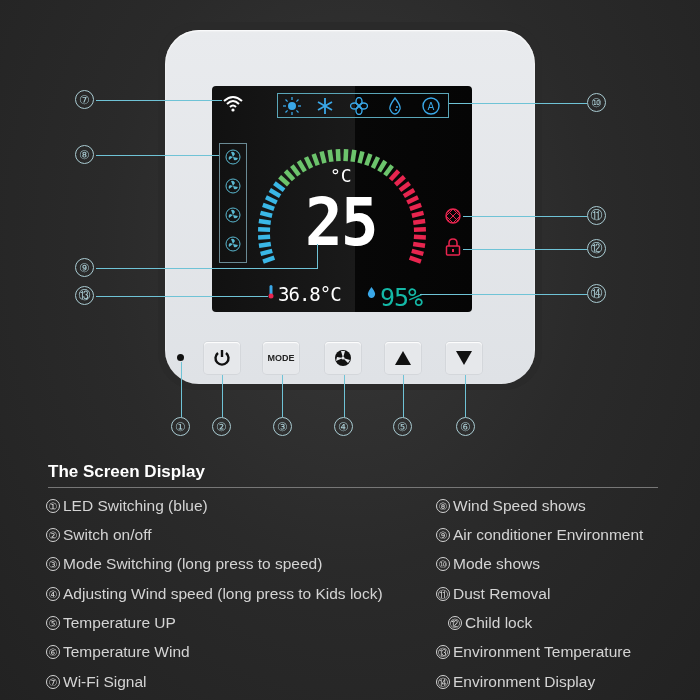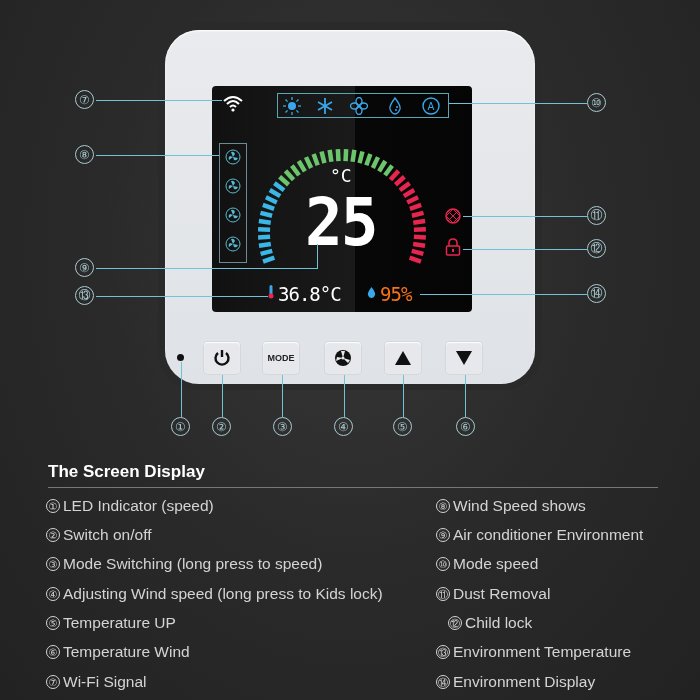--- a/index.html
+++ b/index.html
@@ -11,21 +11,21 @@
   .wifi{position:absolute;left:222px;top:94px;width:22px;height:18px;}
   .modebox{position:absolute;left:277px;top:93px;width:172px;height:25px;border:1.5px solid #5aa6b8;}
   .modebox .ic{position:absolute;top:3px;width:18px;height:18px;}
   .fanbox{position:absolute;left:219px;top:143px;width:28px;height:120px;border:1.5px solid #6a8a94;}
   .fanbox .ic{position:absolute;left:5px;width:16px;height:16px;}
   .gauge{position:absolute;left:255px;top:135px;width:175px;height:130px;}
   .degc{position:absolute;left:330px;top:165px;color:#fff;font-size:18px;font-family:"DejaVu Sans Mono",monospace;}
   .bigtemp{position:absolute;left:303px;top:190px;color:#fff;font-size:66px;line-height:66px;font-family:"DejaVu Sans Mono",monospace;font-weight:bold;letter-spacing:-2px;transform:scaleX(0.95);}
   .envtemp{position:absolute;left:278px;top:283px;color:#fff;font-size:19px;font-family:"DejaVu Sans Mono",monospace;letter-spacing:-1px;}
   .thermo{position:absolute;left:268px;top:285px;width:6px;height:14px;}
-  .hum{position:absolute;left:380px;top:283px;color:#f97316;font-size:19px;font-family:"DejaVu Sans Mono",monospace;letter-spacing:-1px;}
+  .hum{position:absolute;left:380px;top:283px;color:#14b8a6;font-size:25px;font-family:"DejaVu Sans Mono",monospace;letter-spacing:-1px;}
   .drop{position:absolute;left:367px;top:287px;width:9px;height:11px;}
   .dust{position:absolute;left:445px;top:208px;width:16px;height:16px;}
   .lock{position:absolute;left:445px;top:238px;width:16px;height:18px;}
   .btn{position:absolute;top:342px;width:36px;height:32px;background:#e6e8eb;border-radius:4px;box-shadow:0 0 0 1px #d4d7db,inset 0 1px 1px #fff;display:flex;align-items:center;justify-content:center;}
   .btn .mode{font-size:9px;color:#222;font-family:"Liberation Sans",sans-serif;font-weight:bold;}
   .led{position:absolute;left:177px;top:354px;width:7px;height:7px;border-radius:50%;background:#111;}
   .callnum{position:absolute;width:19px;height:19px;border:1px solid #a9cbd2;border-radius:50%;color:#a9cbd2;font-size:12px;font-family:"Liberation Sans",sans-serif;display:flex;align-items:center;justify-content:center;}
   .line{position:absolute;background:#6fc3d6;}
   .heading{position:absolute;left:48px;top:462px;color:#fff;font-size:17px;font-weight:bold;font-family:"Liberation Sans",sans-serif;}
   .rule{position:absolute;left:48px;top:487px;width:610px;height:1px;background:#777;}
@@ -234,27 +234,27 @@
 <div class="callnum" style="left:75px;top:258px">⑨</div>
 <div class="callnum" style="left:587px;top:93px">⑩</div>
 <div class="callnum" style="left:587px;top:206px">⑪</div>
 <div class="callnum" style="left:587px;top:239px">⑫</div>
 <div class="callnum" style="left:75px;top:286px">⑬</div>
 <div class="callnum" style="left:587px;top:284px">⑭</div>
 
 <div class="heading">The Screen Display</div>
 <div class="rule"></div>
 
-<div class="item" style="left:46px;top:497px"><span class="n">①</span><span>LED Indicator (speed)</span></div>
+<div class="item" style="left:46px;top:497px"><span class="n">①</span><span>LED Switching (blue)</span></div>
 <div class="item" style="left:46px;top:526px"><span class="n">②</span><span>Switch on/off</span></div>
 <div class="item" style="left:46px;top:555px"><span class="n">③</span><span>Mode Switching (long press to speed)</span></div>
 <div class="item" style="left:46px;top:585px"><span class="n">④</span><span>Adjusting Wind speed (long press to Kids lock)</span></div>
 <div class="item" style="left:46px;top:614px"><span class="n">⑤</span><span>Temperature UP</span></div>
 <div class="item" style="left:46px;top:643px"><span class="n">⑥</span><span>Temperature Wind</span></div>
 <div class="item" style="left:46px;top:673px"><span class="n">⑦</span><span>Wi-Fi Signal</span></div>
 
 <div class="item" style="left:436px;top:497px"><span class="n">⑧</span><span>Wind Speed shows</span></div>
 <div class="item" style="left:436px;top:526px"><span class="n">⑨</span><span>Air conditioner Environment</span></div>
-<div class="item" style="left:436px;top:555px"><span class="n">⑩</span><span>Mode speed</span></div>
+<div class="item" style="left:436px;top:555px"><span class="n">⑩</span><span>Mode shows</span></div>
 <div class="item" style="left:436px;top:585px"><span class="n">⑪</span><span>Dust Removal</span></div>
 <div class="item" style="left:448px;top:614px"><span class="n">⑫</span><span>Child lock</span></div>
 <div class="item" style="left:436px;top:643px"><span class="n">⑬</span><span>Environment Temperature</span></div>
 <div class="item" style="left:436px;top:673px"><span class="n">⑭</span><span>Environment Display</span></div>
 
 </body></html>

